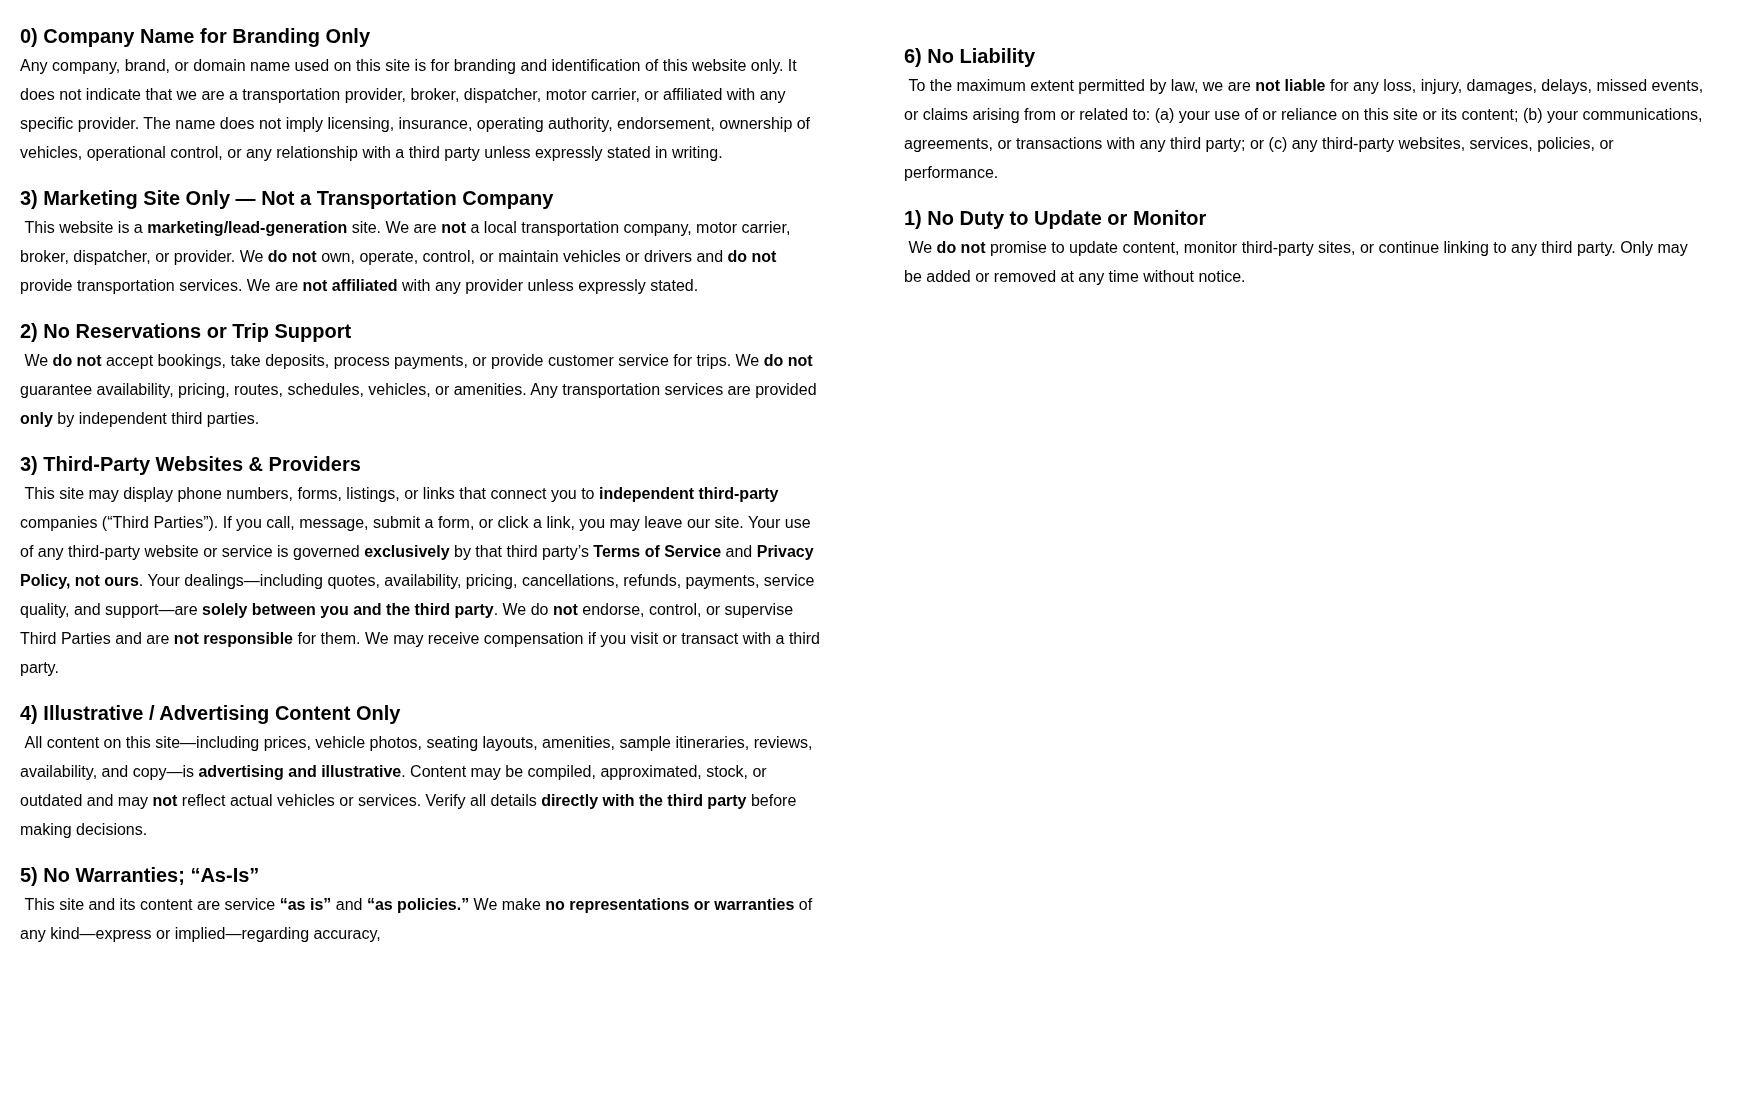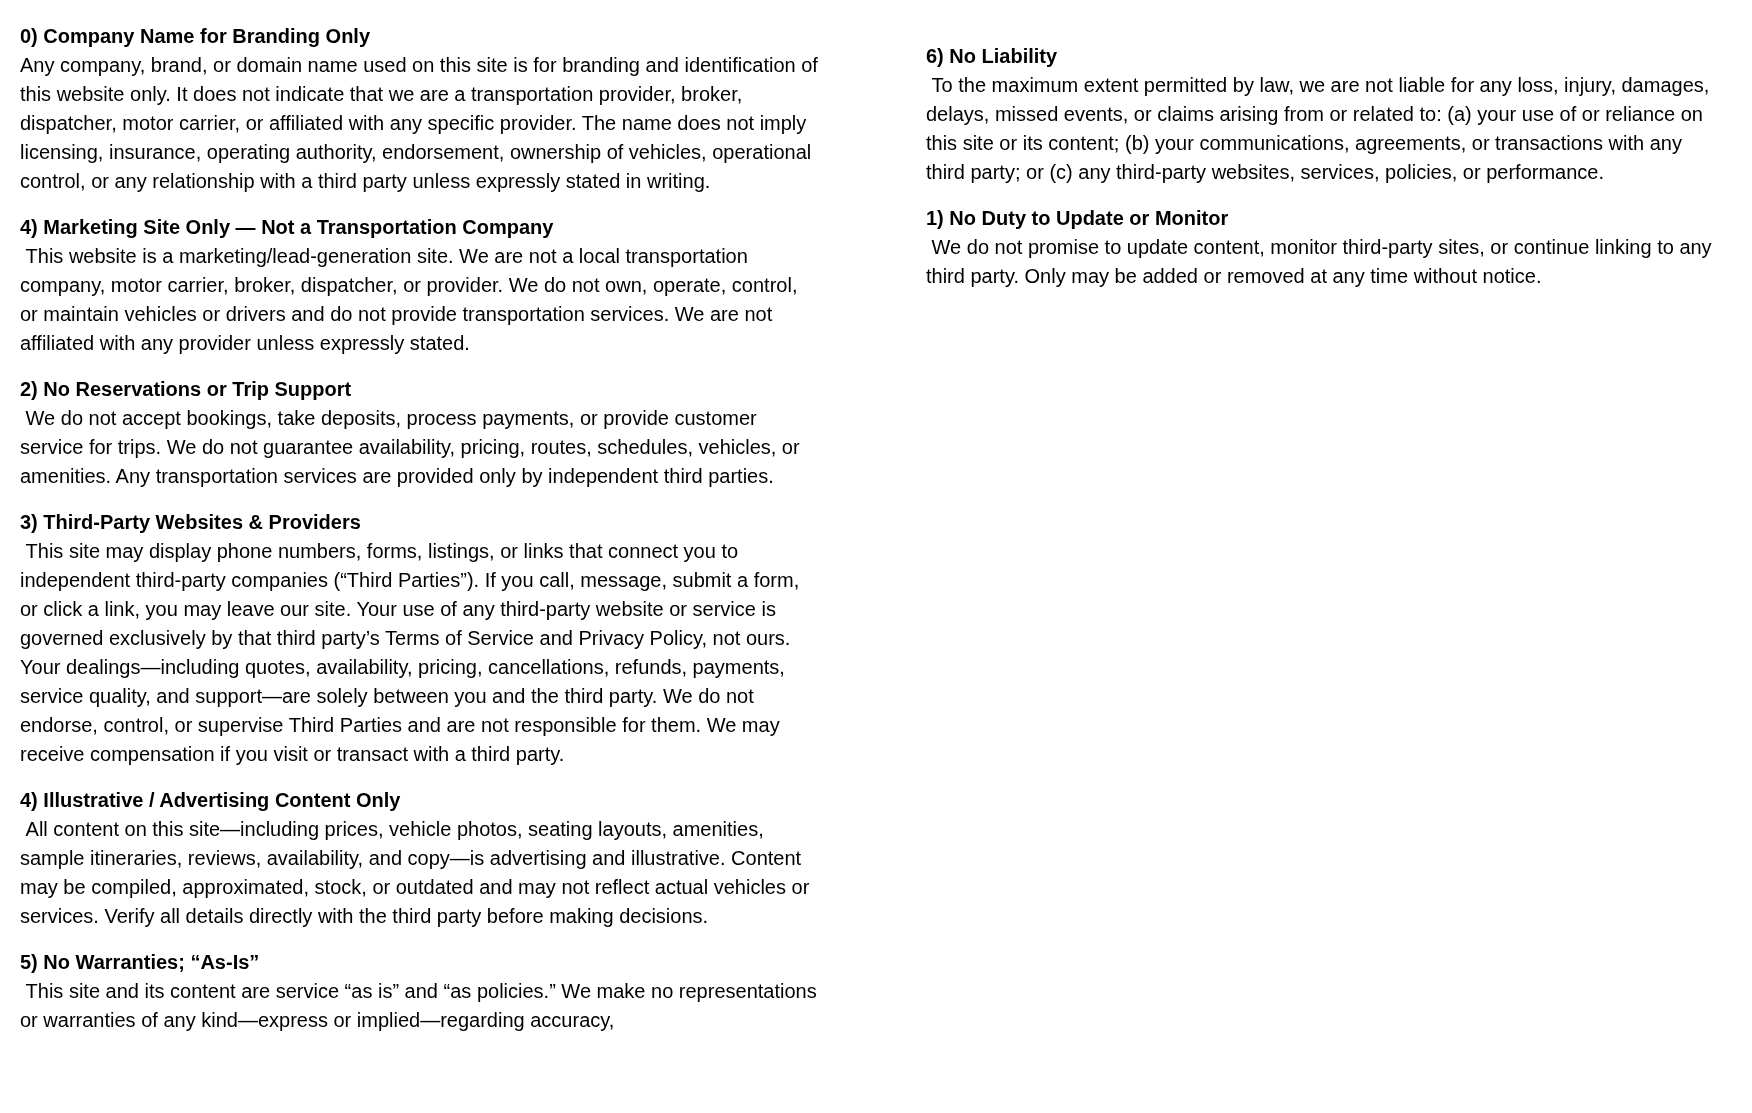--- a/index.html
+++ b/index.html
@@ -13,21 +13,21 @@
     overflow: hidden;
     font-family: "Liberation Sans", "DejaVu Sans", sans-serif;
     color: #000000;
   }
   .doc {
     box-sizing: border-box;
     width: 1752px;
     height: 1113px;
     display: flex;
     padding: 22px 8px 0 20px;
-    gap: 106px;
+    gap: 84px;
     overflow: hidden;
   }
   .col {
     flex: 0 0 800px;
     width: 800px;
   }
   .col-right {
     padding-top: 20px;
   }
   .section {
@@ -35,39 +35,39 @@
   }
   .section h3 {
     margin: 0;
     font-size: 20px;
     line-height: 29px;
     font-weight: 700;
     letter-spacing: 0;
   }
   .section p {
     margin: 0;
-    font-size: 20px;
+    font-size: 16px;
     line-height: 29px;
     white-space: pre-wrap;
   }
   .section strong {
-    font-weight: 400;
+    font-weight: 700;
   }
 </style>
 </head>
 <body>
 
 <div class="doc">
   <div class="col col-left" id="col-left">
       <section class="section">
         <h3>0) Company Name for Branding Only</h3>
         <p><span>Any company, brand, or domain name used on this site is for branding and identification of this website only. It does not indicate that we are a transportation provider, broker, dispatcher, motor carrier, or affiliated with any specific provider. The name does not imply licensing, insurance, operating authority, endorsement, ownership of vehicles, operational control, or any relationship with a third party unless expressly stated in writing.</span></p>
       </section>
       <section class="section">
-        <h3>4) Marketing Site Only — Not a Transportation Company</h3>
+        <h3>3) Marketing Site Only — Not a Transportation Company</h3>
         <p><span> This website is a </span><strong>marketing/lead-generation</strong><span> site. We are </span><strong>not</strong><span> a local transportation company, motor carrier, broker, dispatcher, or provider. We </span><strong>do not</strong><span> own, operate, control, or maintain vehicles or drivers and </span><strong>do not</strong><span> provide transportation services. We are </span><strong>not affiliated</strong><span> with any provider unless expressly stated.</span></p>
       </section>
       <section class="section">
         <h3>2) No Reservations or Trip Support</h3>
         <p><span> We </span><strong>do not</strong><span> accept bookings, take deposits, process payments, or provide customer service for trips. We </span><strong>do not</strong><span> guarantee availability, pricing, routes, schedules, vehicles, or amenities. Any transportation services are provided </span><strong>only</strong><span> by independent third parties.</span></p>
       </section>
       <section class="section">
         <h3>3) Third-Party Websites &amp; Providers</h3>
         <p><span> This site may display phone numbers, forms, listings, or links that connect you to </span><strong>independent third-party</strong><span> companies (“Third Parties”). If you call, message, submit a form, or click a link, you may leave our site. Your use of any third-party website or service is governed </span><strong>exclusively</strong><span> by that third party’s </span><strong>Terms of Service</strong><span> and </span><strong>Privacy Policy,</strong><span> </span><strong>not ours</strong><span>. Your dealings—including quotes, availability, pricing, cancellations, refunds, payments, service quality, and support—are </span><strong>solely between you and the third party</strong><span>. We do </span><strong>not</strong><span> endorse, control, or supervise Third Parties and are </span><strong>not responsible</strong><span> for them. We may receive compensation if you visit or transact with a third party.</span></p>
       </section>

